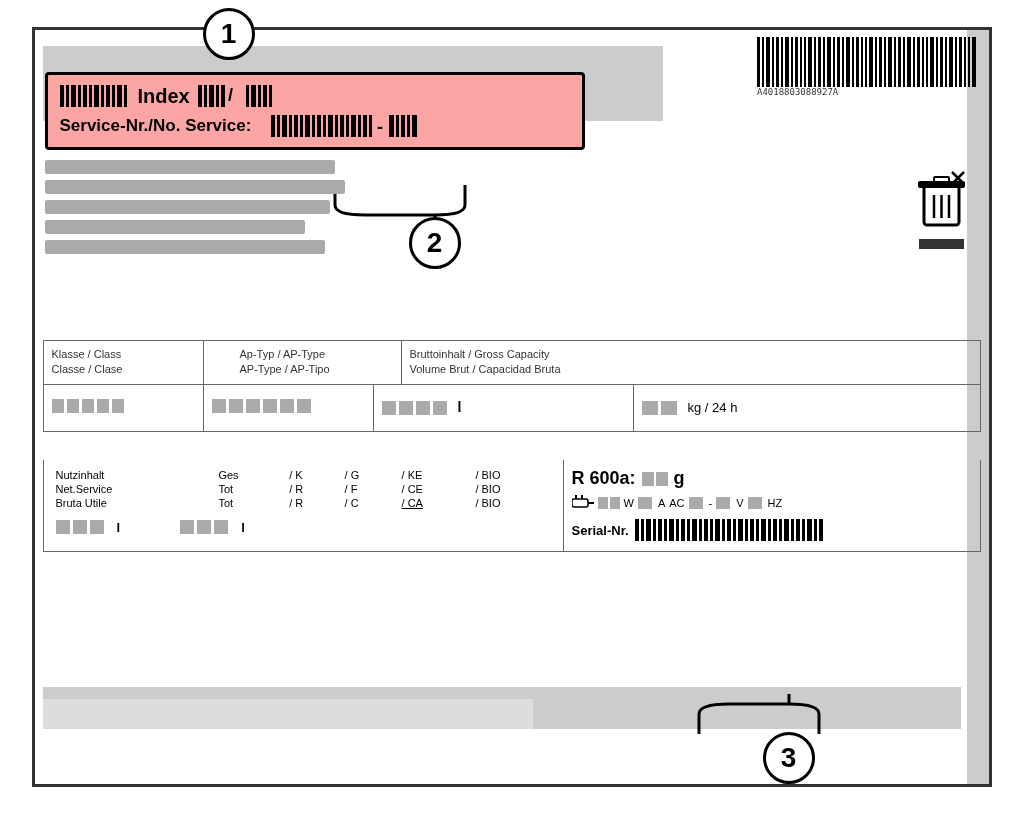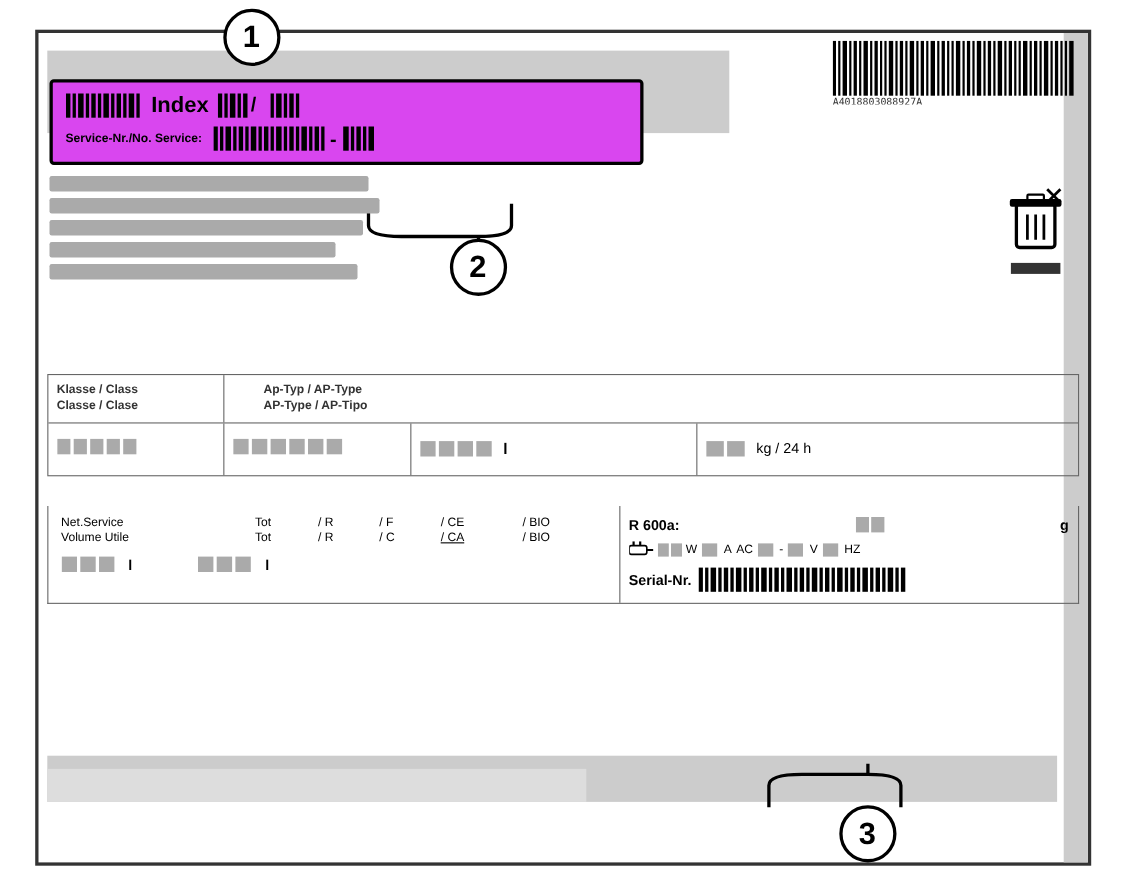--- a/index.html
+++ b/index.html
@@ -71,21 +71,21 @@
     }
 
     
     .service-box {
       position: absolute;
       top: 42px;
       left: 10px;
       width: 540px;
       border: 3px solid #000;
       border-radius: 4px;
-      background: #d946ef;
+      background: #fca5a5;
       padding: 8px 24px 8px 12px;
       z-index: 5;
     }
     .service-line1 {
       display: flex;
       align-items: center;
       font-size: 18px;
       font-weight: bold;
       margin-bottom: 4px;
     }
@@ -140,21 +140,20 @@
       padding: 6px 8px;
       font-size: 11px;
       line-height: 1.4;
       border-right: 1.5px solid #666;
     }
     .specs-cell:last-child { border-right: none; }
     .specs-cell-header {
       font-size: 11px;
       line-height: 1.4;
       color: #333;
-      font-weight: bold;
     }
 
     
     .net-section {
       position: absolute;
       top: 430px;
       left: 8px;
       right: 8px;
       border: 1.5px solid #666;
       border-top: none;
@@ -166,26 +165,25 @@
     .net-left {
       width: 520px;
       border-right: 1.5px solid #666;
       padding: 8px;
     }
     .net-right {
       flex: 1;
       padding: 8px;
     }
     .r600-line {
-      font-size: 13px;
+      font-size: 18px;
       font-weight: bold;
       margin-bottom: 6px;
       display: flex;
       align-items: center;
-      justify-content: space-between;
     }
     .power-line {
       font-size: 11px;
       display: flex;
       align-items: center;
       gap: 4px;
       margin-bottom: 6px;
     }
     .serial-line {
       font-size: 13px;
@@ -336,21 +334,21 @@
           <rect x="23" y="2" width="4" height="22" fill="#000"></rect>
           <text x="30" y="18" font-size="18" font-weight="bold" fill="#000" font-family="Arial">/</text>
           <rect x="48" y="2" width="3" height="22" fill="#000"></rect>
           <rect x="53" y="2" width="5" height="22" fill="#000"></rect>
           <rect x="60" y="2" width="3" height="22" fill="#000"></rect>
           <rect x="65" y="2" width="4" height="22" fill="#000"></rect>
           <rect x="71" y="2" width="3" height="22" fill="#000"></rect>
         </svg>
       </div>
       <div class="service-line2">
-        <span style="margin-right:10px;font-size:11px;">Service-Nr./No. Service:</span>
+        <span style="margin-right:20px;font-size:17px;">Service-Nr./No. Service:</span>
         <svg width="200" height="26">
           <rect x="0" y="2" width="4" height="22" fill="#000"></rect>
           <rect x="6" y="2" width="3" height="22" fill="#000"></rect>
           <rect x="11" y="2" width="5" height="22" fill="#000"></rect>
           <rect x="18" y="2" width="3" height="22" fill="#000"></rect>
           <rect x="23" y="2" width="4" height="22" fill="#000"></rect>
           <rect x="29" y="2" width="3" height="22" fill="#000"></rect>
           <rect x="34" y="2" width="5" height="22" fill="#000"></rect>
           <rect x="41" y="2" width="3" height="22" fill="#000"></rect>
           <rect x="46" y="2" width="4" height="22" fill="#000"></rect>
@@ -418,20 +416,26 @@
           <span style="white-space:pre-line;">Klasse / Class
 Classe / Clase</span>
         </div>
       </div>
       <div class="specs-cell" style="width:170px;margin-left:28px;">
         <div class="specs-cell-header">
           <span style="white-space:pre-line;">Ap-Typ / AP-Type
 AP-Type / AP-Tipo</span>
         </div>
       </div>
+      <div class="specs-cell" style="width:260px;">
+        <div class="specs-cell-header">
+          <span style="white-space:pre-line;">Bruttoinhalt / Gross Capacity
+Volume Brut / Capacidad Bruta</span>
+        </div>
+      </div>
     </div>
 
     <div class="specs-row" style="border-bottom:none;">
       <div class="specs-cell" style="width:160px; padding:10px 8px;">
         <svg width="90" height="22">
           <rect x="0" y="4" width="12" height="14" fill="#aaa"></rect>
           <rect x="15" y="4" width="12" height="14" fill="#aaa"></rect>
           <rect x="30" y="4" width="12" height="14" fill="#aaa"></rect>
           <rect x="45" y="4" width="12" height="14" fill="#aaa"></rect>
           <rect x="60" y="4" width="12" height="14" fill="#aaa"></rect>
@@ -465,30 +469,38 @@
       </div>
     </div>
   </div>
 
   <div class="net-section">
     <div class="net-inner">
 
       <div class="net-left">
         <table style="font-size:11px; border-collapse:collapse; width:100%;">
           <tbody>
+              <tr>
+            <td style="padding:1px 4px;"><span>Nutzinhalt</span></td>
+            <td style="padding:1px 4px;"><span>Ges</span></td>
+            <td style="padding:1px 4px;"><span>/ K</span></td>
+            <td style="padding:1px 4px;"><span>/ G</span></td>
+            <td style="padding:1px 4px;"><span>/ KE</span></td>
+            <td style="padding:1px 4px;"><span>/ BIO</span></td>
+          </tr>
           <tr>
             <td style="padding:1px 4px;"><span>Net.Service</span></td>
             <td style="padding:1px 4px;"><span>Tot</span></td>
             <td style="padding:1px 4px;"><span>/ R</span></td>
             <td style="padding:1px 4px;"><span>/ F</span></td>
             <td style="padding:1px 4px;"><span>/ CE</span></td>
             <td style="padding:1px 4px;"><span>/ BIO</span></td>
           </tr>
           <tr>
-            <td style="padding:1px 4px;"><span>Volume Utile</span></td>
+            <td style="padding:1px 4px;"><span>Bruta Utile</span></td>
             <td style="padding:1px 4px;"><span>Tot</span></td>
             <td style="padding:1px 4px;"><span>/ R</span></td>
             <td style="padding:1px 4px;"><span>/ C</span></td>
             <td style="padding:1px 4px;text-decoration:underline;"><span>/ CA</span></td>
             <td style="padding:1px 4px;"><span>/ BIO</span></td>
           </tr>
         </tbody>
           </table>
 
         <div style="display:flex; gap:60px; margin-top:8px; padding-left:4px;">

